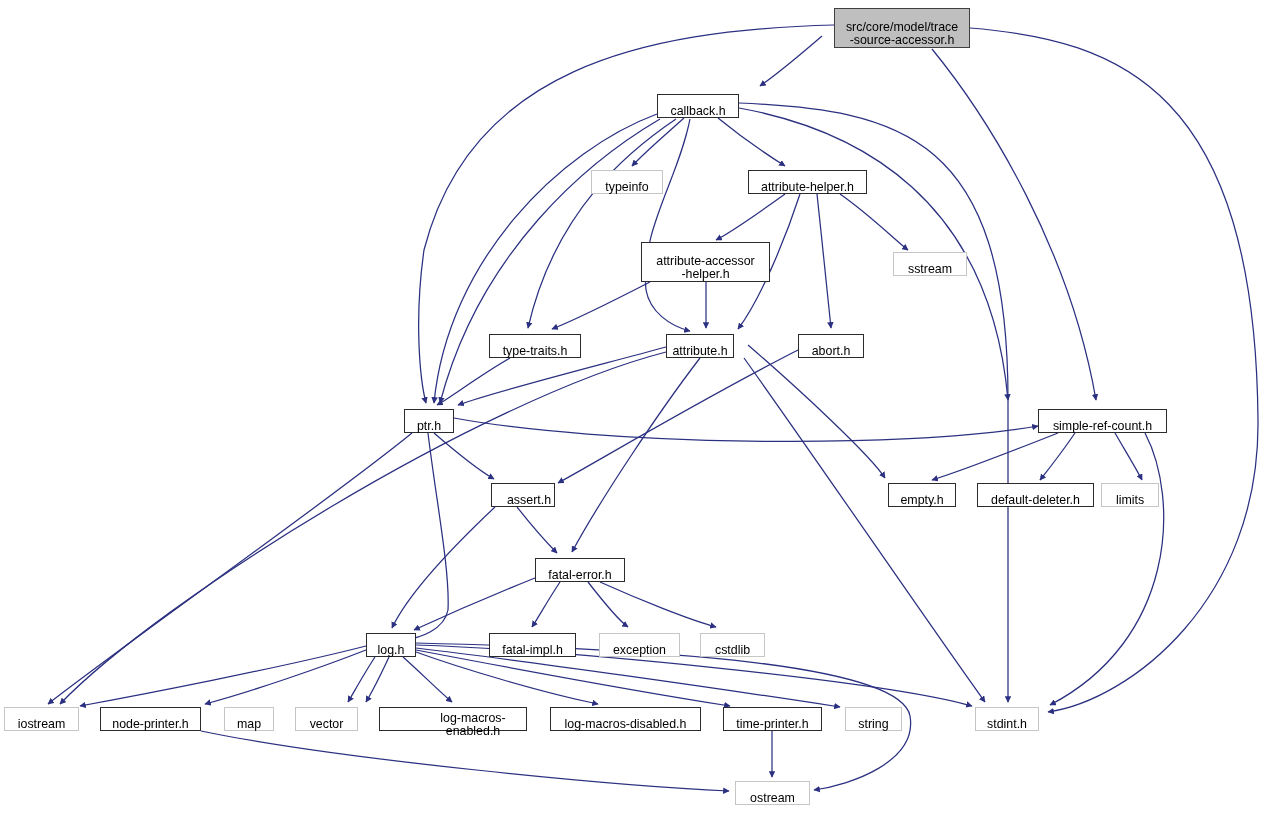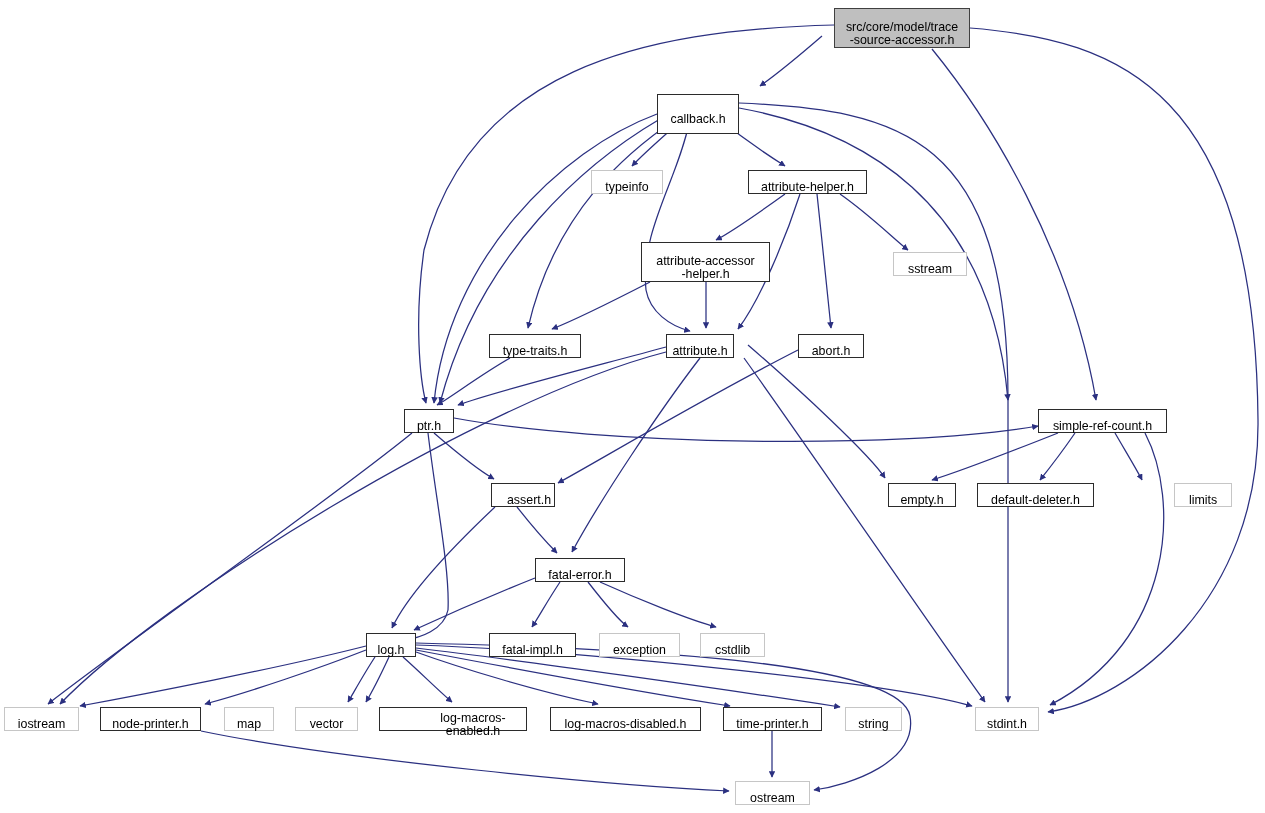--- a/index.html
+++ b/index.html
@@ -79,21 +79,21 @@
         <path d="M 416,643 C 620,648 900,660 910,716 C 918,762 850,785 814,790" marker-end="url(#arrow)"></path>
         <path d="M 201,731 C 340,760 620,786 729,791" marker-end="url(#arrow)"></path>
         <path d="M 772,731 C 772,752 772,770 772,777" marker-end="url(#arrow)"></path>
       </g>
   </svg>
   <div id="node-layer">
       <div class="node fs12 n-root" style="left: 834px; top: 8px; width: 136px; height: 40px;">
         <span>src/core/model/trace
 -source-accessor.h</span>
       </div>
-      <div class="node fs12 n-hdr" style="left: 657px; top: 94px; width: 82px; height: 40px;">
+      <div class="node fs12 n-hdr" style="left: 657px; top: 94px; width: 82px; height: 24px;">
         <span>callback.h</span>
       </div>
       <div class="node fs12 n-sys" style="left: 591px; top: 170px; width: 72px; height: 24px;">
         <span>typeinfo</span>
       </div>
       <div class="node fs12 n-hdr" style="left: 748px; top: 170px; width: 119px; height: 24px;">
         <span>attribute-helper.h</span>
       </div>
       <div class="node fs12 n-hdr" style="left: 641px; top: 242px; width: 129px; height: 40px;">
         <span>attribute-accessor
@@ -119,21 +119,21 @@
       </div>
       <div class="node fs12 n-hdr" style="left: 491px; top: 483px; width: 64px; height: 24px; padding-left: 12px;">
         <span>assert.h</span>
       </div>
       <div class="node fs12 n-hdr" style="left: 888px; top: 483px; width: 68px; height: 24px;">
         <span>empty.h</span>
       </div>
       <div class="node fs12 n-hdr" style="left: 977px; top: 483px; width: 117px; height: 24px;">
         <span>default-deleter.h</span>
       </div>
-      <div class="node fs12 n-sys" style="left: 1174px; top: 483px; width: 58px; height: 24px;">
+      <div class="node fs12 n-sys" style="left: 1101px; top: 483px; width: 58px; height: 24px;">
         <span>limits</span>
       </div>
       <div class="node fs12 n-hdr" style="left: 535px; top: 558px; width: 90px; height: 24px;">
         <span>fatal-error.h</span>
       </div>
       <div class="node fs12 n-hdr" style="left: 366px; top: 633px; width: 50px; height: 24px;">
         <span>log.h</span>
       </div>
       <div class="node fs12 n-hdr" style="left: 489px; top: 633px; width: 87px; height: 24px;">
         <span>fatal-impl.h</span>

